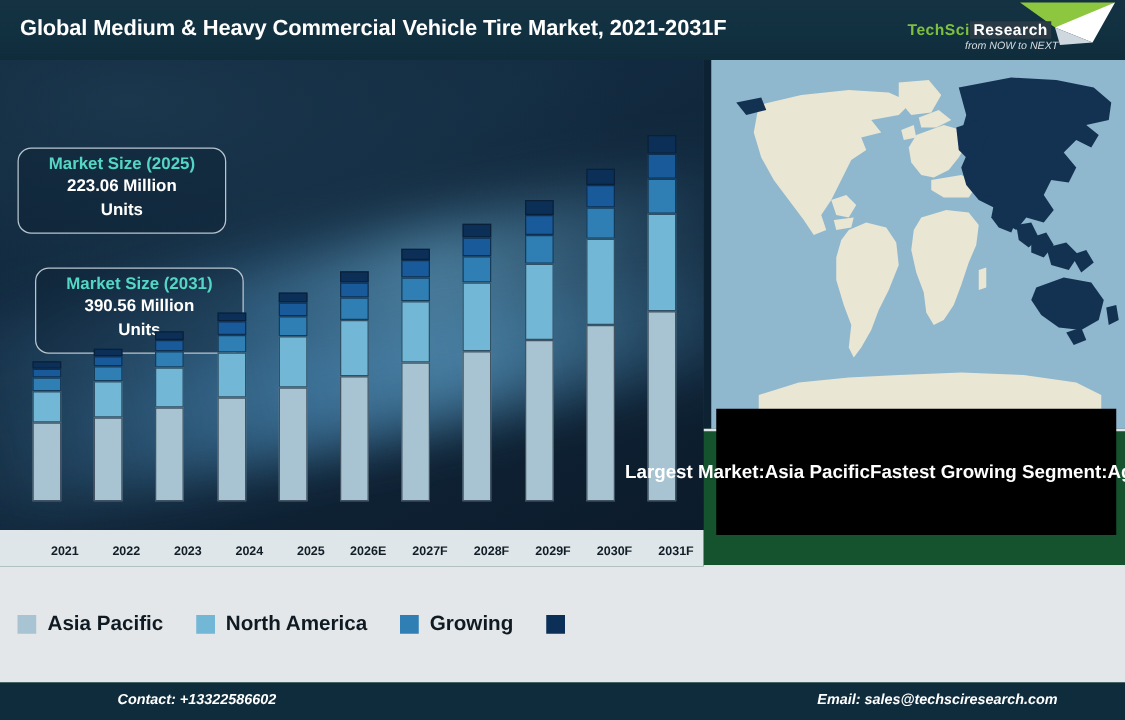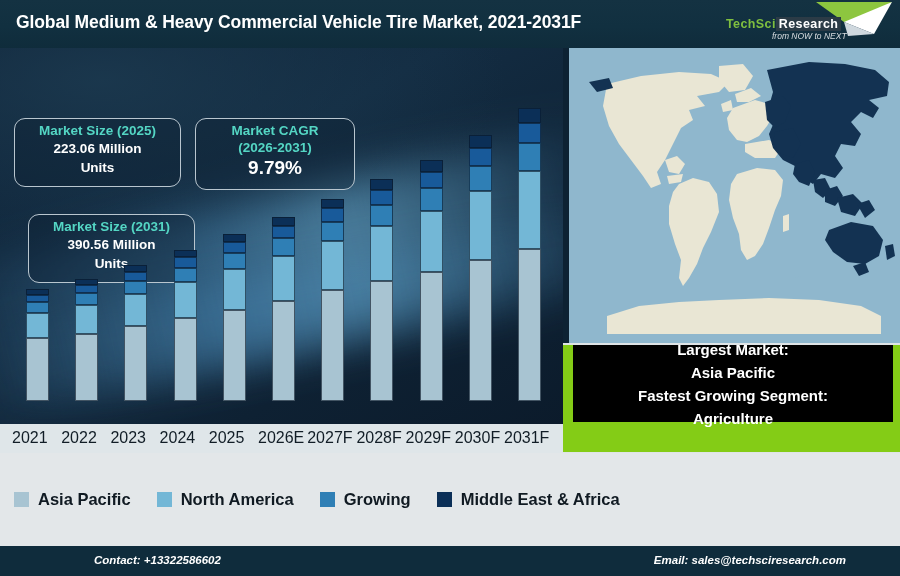--- a/index.html
+++ b/index.html
@@ -5,21 +5,21 @@
   * { box-sizing: border-box; margin: 0; padding: 0; }
   html, body {
     width: 900px; height: 576px;
     font-family: "Liberation Sans", sans-serif;
     background: #dfe4e6;
     overflow: hidden;
   }
   #page {
     position: relative;
     width: 900px; height: 576px;
-    background: #84cc16;
+    background: #14532d;
   }
 
   
   .header {
     position: absolute; left: 0; top: 0; width: 900px; height: 48px;
     background: linear-gradient(180deg, #143242 0%, #113040 55%, #0f2c3b 100%);
   }
   .header-title {
     position: absolute; left: 16px; top: 12px;
     color: #ffffff; font-size: 17.5px; font-weight: bold;
@@ -102,40 +102,40 @@
     display: flex; flex-direction: column; justify-content: flex-end;
   }
   .seg { width: 100%; border: 0.7px solid rgba(10,25,40,0.65); }
 
   .axis-band {
     position: absolute; left: 0; bottom: 0; width: 563px; height: 29px;
     background: #dfe6e9;
   }
   .axis-label {
     position: absolute; bottom: 6px;
-    color: #111d26; font-size: 16px; font-weight: normal;
-    text-align: left; white-space: nowrap;
+    color: #111d26; font-size: 10px; font-weight: bold;
+    text-align: right; white-space: nowrap;
   }
 
   
   .map-panel {
     position: absolute; left: 563px; top: 48px; width: 337px; height: 295px;
     background: #0d2233; padding-left: 6px;
   }
   .map-inner {
     position: relative; width: 331px; height: 295px;
     background: #8fb7cd; overflow: hidden;
   }
   .map-inner svg { display: block; width: 100%; height: 100%; }
 
   
   .info-box {
-    position: absolute; left: 573px; top: 345px; width: 320px; height: 77px;
+    position: absolute; left: 573px; top: 327px; width: 320px; height: 101px;
     background: #000000;
-    display: flex; flex-direction: column;
+    display: flex; 
     align-items: center; justify-content: center;
     padding: 4px 6px;
   }
   .info-line {
     color: #ffffff; font-size: 15px; font-weight: bold;
     line-height: 23px; text-align: center; white-space: nowrap;
   }
   .info-gap {
     position: absolute; left: 563px; top: 343px; width: 337px; height: 2px;
     background: #dfe4e6;
@@ -196,25 +196,20 @@
   </div>
 
   <div class="chart-panel">
     <div class="swoosh"></div>
     <div class="swoosh2"></div>
 
     <div class="stat-box" id="stat-1">
       <div class="stat-label">Market Size (2025)</div>
       <div class="stat-value">223.06 Million</div>
       <div class="stat-value">Units</div>
-    </div>
-    <div class="stat-box" id="stat-2">
-      <div class="stat-label">Market CAGR</div>
-      <div class="stat-label">(2026-2031)</div>
-      <div class="stat-value big">9.79%</div>
     </div>
     <div class="stat-box" id="stat-3">
       <div class="stat-label">Market Size (2031)</div>
       <div class="stat-value">390.56 Million</div>
       <div class="stat-value">Units</div>
     </div>
 
     <div class="plot" id="plot">
         <div class="bar" style="left: 26px;">
           <div class="seg" style="height: 6px; background: rgb(11, 47, 87);"></div>
@@ -372,21 +367,20 @@
       <div class="legend-item">
         <div class="legend-swatch" style="background: rgb(115, 183, 214);"></div>
         <div class="legend-text">North America</div>
       </div>
       <div class="legend-item">
         <div class="legend-swatch" style="background: rgb(47, 127, 181);"></div>
         <div class="legend-text">Growing</div>
       </div>
       <div class="legend-item">
         <div class="legend-swatch" style="background: rgb(11, 47, 87);"></div>
-        <div class="legend-text">Middle East &amp; Africa</div>
       </div>
     </div>
 
   <div class="footer">
     <div class="footer-text" id="footer-contact">Contact: +13322586602</div>
     <div class="footer-text" id="footer-email">Email: sales@techsciresearch.com</div>
   </div>
 
 </div>
 

